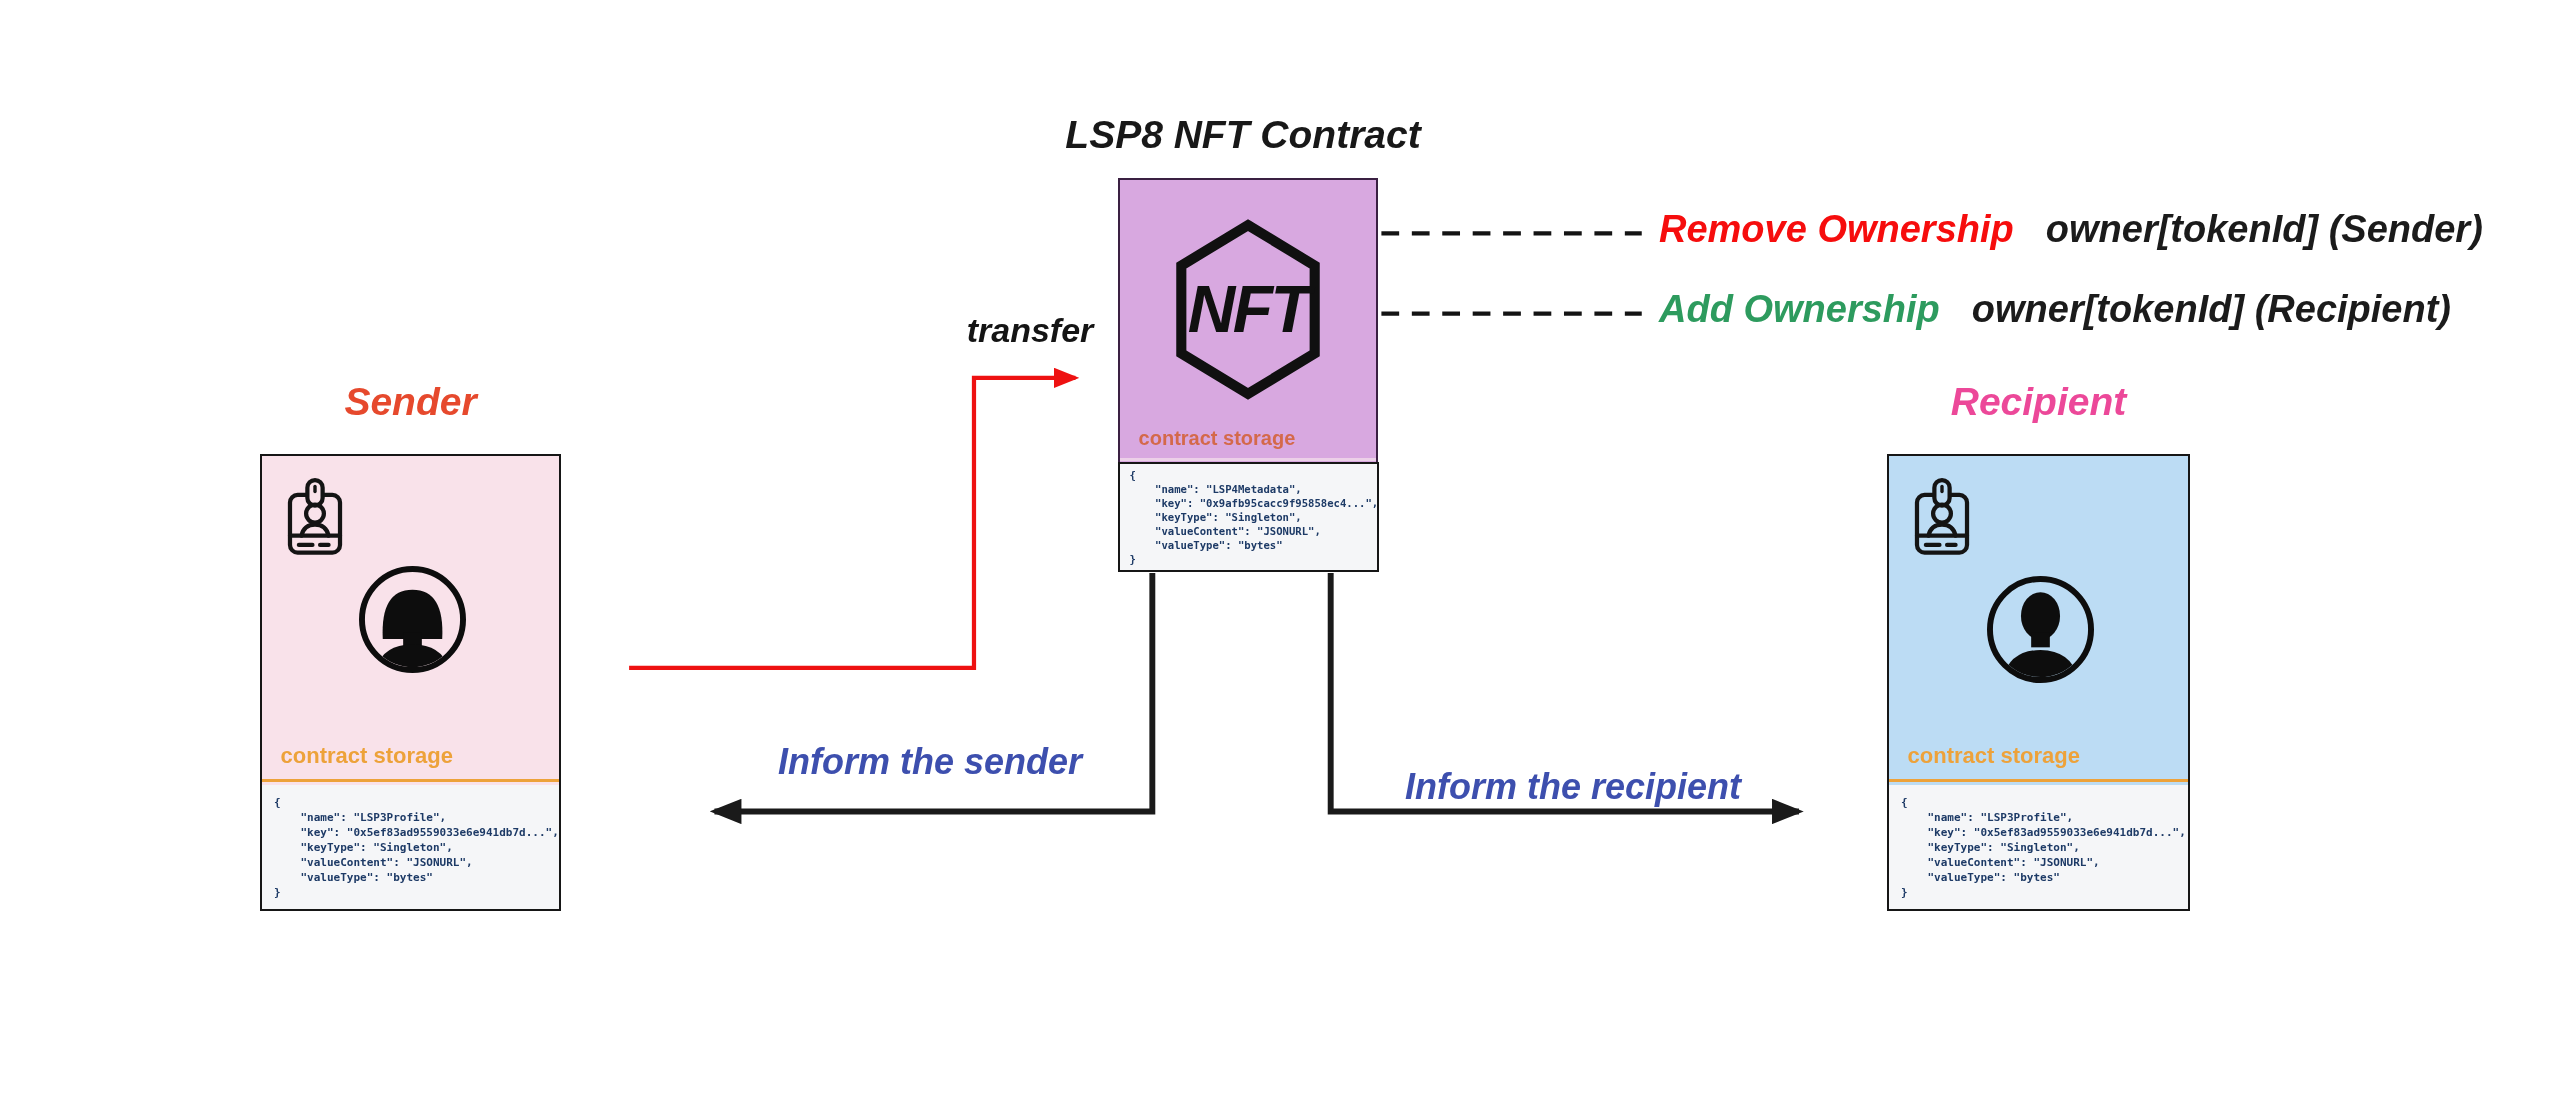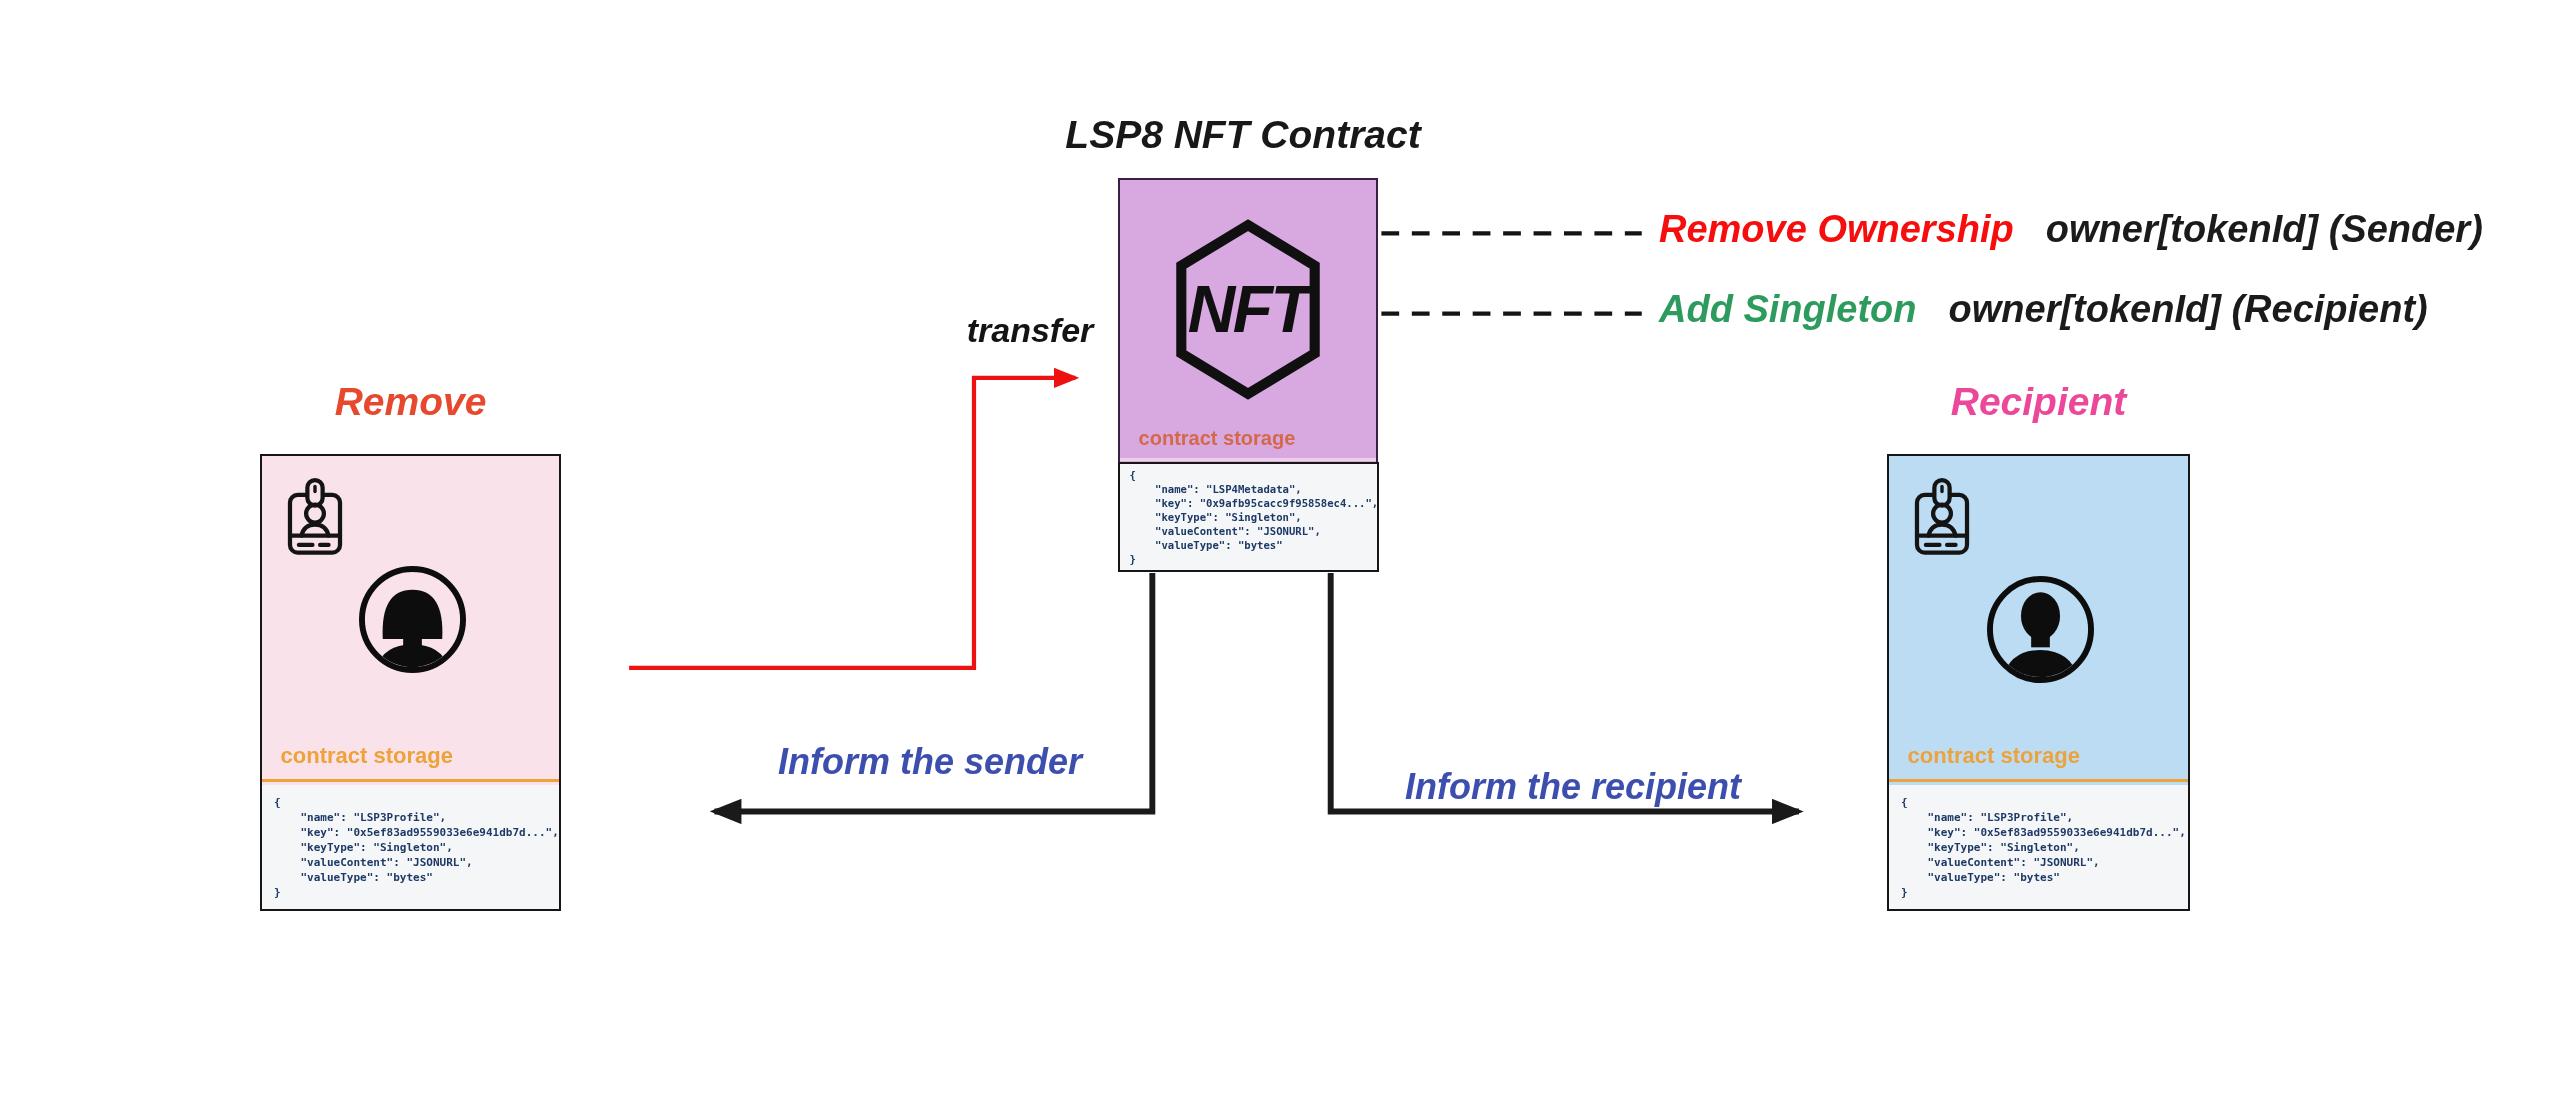--- a/index.html
+++ b/index.html
@@ -65,31 +65,31 @@
       </marker>
     </defs>
     <path d="M 744 790 H 1152 V 447 H 1272" fill="none" stroke="#ee1111" stroke-width="5" marker-end="url(#head-red)"></path>
     <path d="M 1363 678 V 960 H 845" fill="none" stroke="#1a1a1a" stroke-width="7" marker-end="url(#head-black)"></path>
     <path d="M 1574 678 V 960 H 2128" fill="none" stroke="#1a1a1a" stroke-width="7" marker-end="url(#head-black)"></path>
     <path d="M 1634 276 H 1942" fill="none" stroke="#141414" stroke-width="5" stroke-dasharray="21 15"></path>
     <path d="M 1634 371 H 1942" fill="none" stroke="#141414" stroke-width="5" stroke-dasharray="21 15"></path>
   </svg>
 
   <div class="hdr" id="title-lsp8">LSP8 NFT Contract</div>
-  <div class="hdr" id="title-sender">Remove</div>
+  <div class="hdr" id="title-sender">Sender</div>
   <div class="hdr" id="title-recipient">Recipient</div>
   <div class="hdr" id="transfer-label">transfer</div>
   <div class="inform" id="inform-sender">Inform the sender</div>
   <div class="inform" id="inform-recipient">Inform the recipient</div>
 
   <div class="ann-row" id="ann-remove">
     <span class="ann-action red">Remove Ownership</span><span>owner[tokenId] (Sender)</span>
   </div>
   <div class="ann-row" id="ann-add">
-    <span class="ann-action green">Add Singleton</span><span>owner[tokenId] (Recipient)</span>
+    <span class="ann-action green">Add Ownership</span><span>owner[tokenId] (Recipient)</span>
   </div>
 
   <div class="card" id="nft-card">
     <svg class="nft-logo" viewBox="0 0 186 214">
       <polygon points="93,7 172,55 172,159 93,207 14,159 14,55" fill="none" stroke="#101010" stroke-width="12" stroke-linejoin="miter"></polygon>
       <text x="93" y="134" text-anchor="middle" font-size="78" font-weight="bold" font-style="italic" letter-spacing="-3" fill="#101010">NFT</text>
     </svg>
     <div class="storage-label">contract storage</div>
     <div class="divider"></div>
     <div class="json-box">

